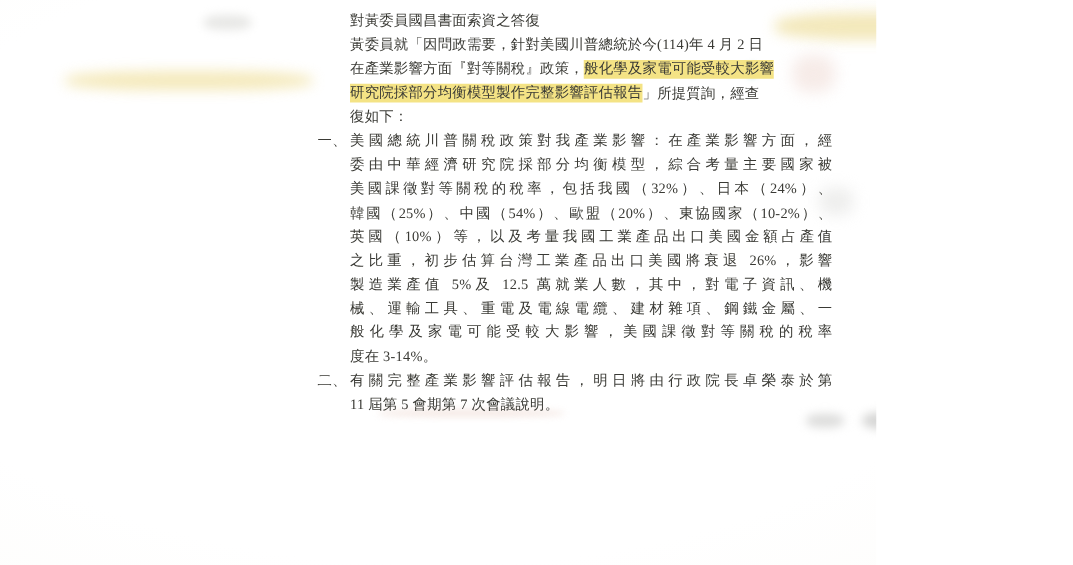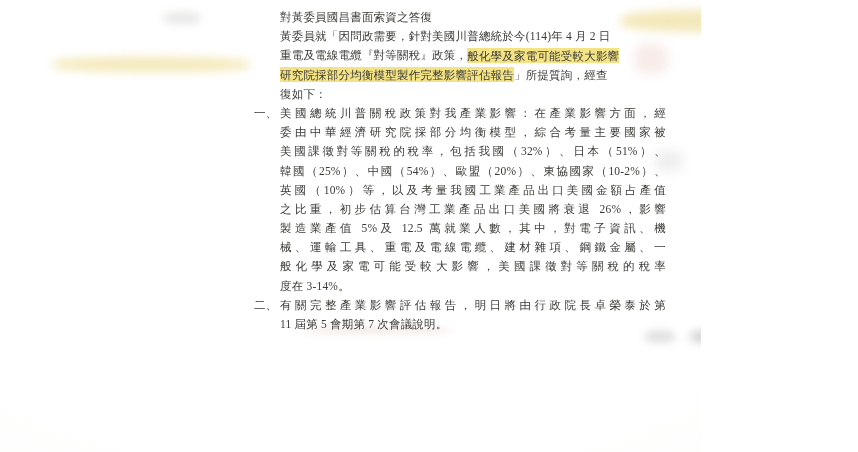--- a/index.html
+++ b/index.html
@@ -49,29 +49,29 @@
   <div class="art a-pkln"></div>
   <div class="art a-g1"></div>
   <div class="art a-g2"></div>
   <div class="art a-g3"></div>
   <div class="art a-g4"></div>
 
   <div class="doc">
     <div class="line doc-title">對黃委員國昌書面索資之答復</div>
     <div id="intro">
         <div class="line"><span>黃委員就「因問政需要，針對美國川普總統於今(114)年 4 月 2 日</span></div>
-        <div class="line"><span>重電及電線電纜『對等關稅』政策，</span><span class="hl">般化學及家電可能受較大影響</span></div>
+        <div class="line"><span>在產業影響方面『對等關稅』政策，</span><span class="hl">般化學及家電可能受較大影響</span></div>
         <div class="line"><span class="hl">研究院採部分均衡模型製作完整影響評估報告</span><span>」所提質詢，經查</span></div>
         <div class="line"><span>復如下：</span></div>
       </div>
     <div id="paragraphs">
         <div class="para">
           <div class="line j"><span class="marker">一、</span><span>美國總統川普關稅政策對我產業影響：在產業影響方面，經</span></div>
           <div class="line j"><span>委由中華經濟研究院採部分均衡模型，綜合考量主要國家被</span></div>
-          <div class="line j"><span>美國課徵對等關稅的稅率，包括我國（32%）、日本（51%）、</span></div>
+          <div class="line j"><span>美國課徵對等關稅的稅率，包括我國（32%）、日本（24%）、</span></div>
           <div class="line j"><span>韓國（25%）、中國（54%）、歐盟（20%）、東協國家（10-2%）、</span></div>
           <div class="line j"><span>英國（10%）等，以及考量我國工業產品出口美國金額占產值</span></div>
           <div class="line j"><span>之比重，初步估算台灣工業產品出口美國將衰退 26%，影響</span></div>
           <div class="line j"><span>製造業產值 5%及 12.5 萬就業人數，其中，對電子資訊、機</span></div>
           <div class="line j"><span>械、運輸工具、重電及電線電纜、建材雜項、鋼鐵金屬、一</span></div>
           <div class="line j"><span>般化學及家電可能受較大影響，美國課徵對等關稅的稅率</span></div>
           <div class="line"><span>度在 3-14%。</span></div>
         </div>
         <div class="para">
           <div class="line j"><span class="marker">二、</span><span>有關完整產業影響評估報告，明日將由行政院長卓榮泰於第</span></div>

